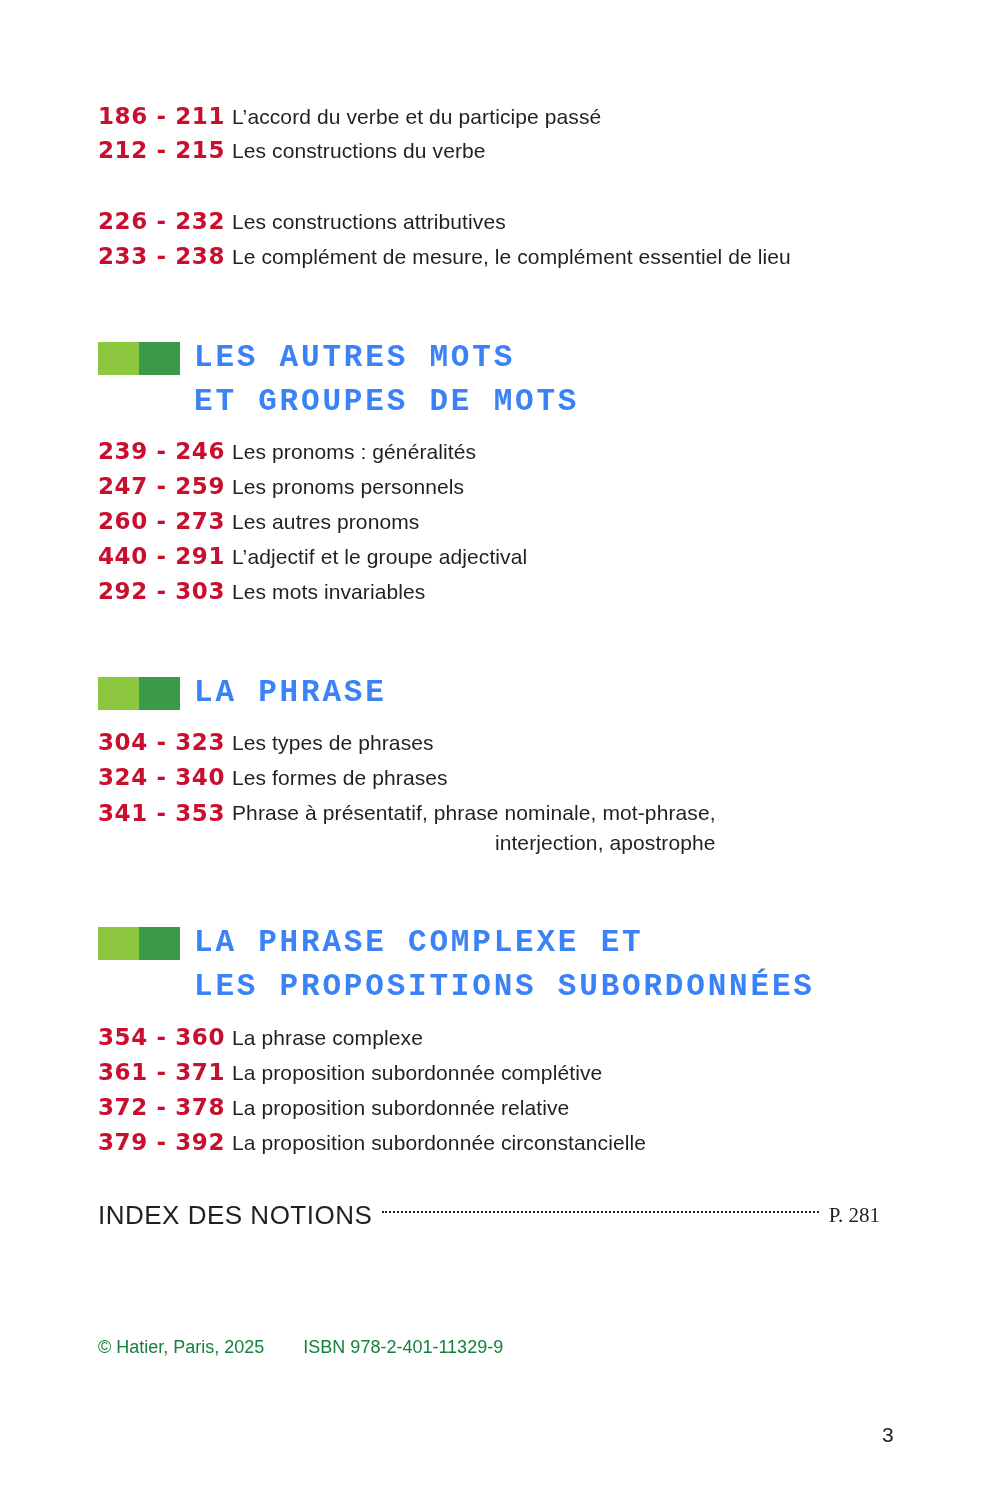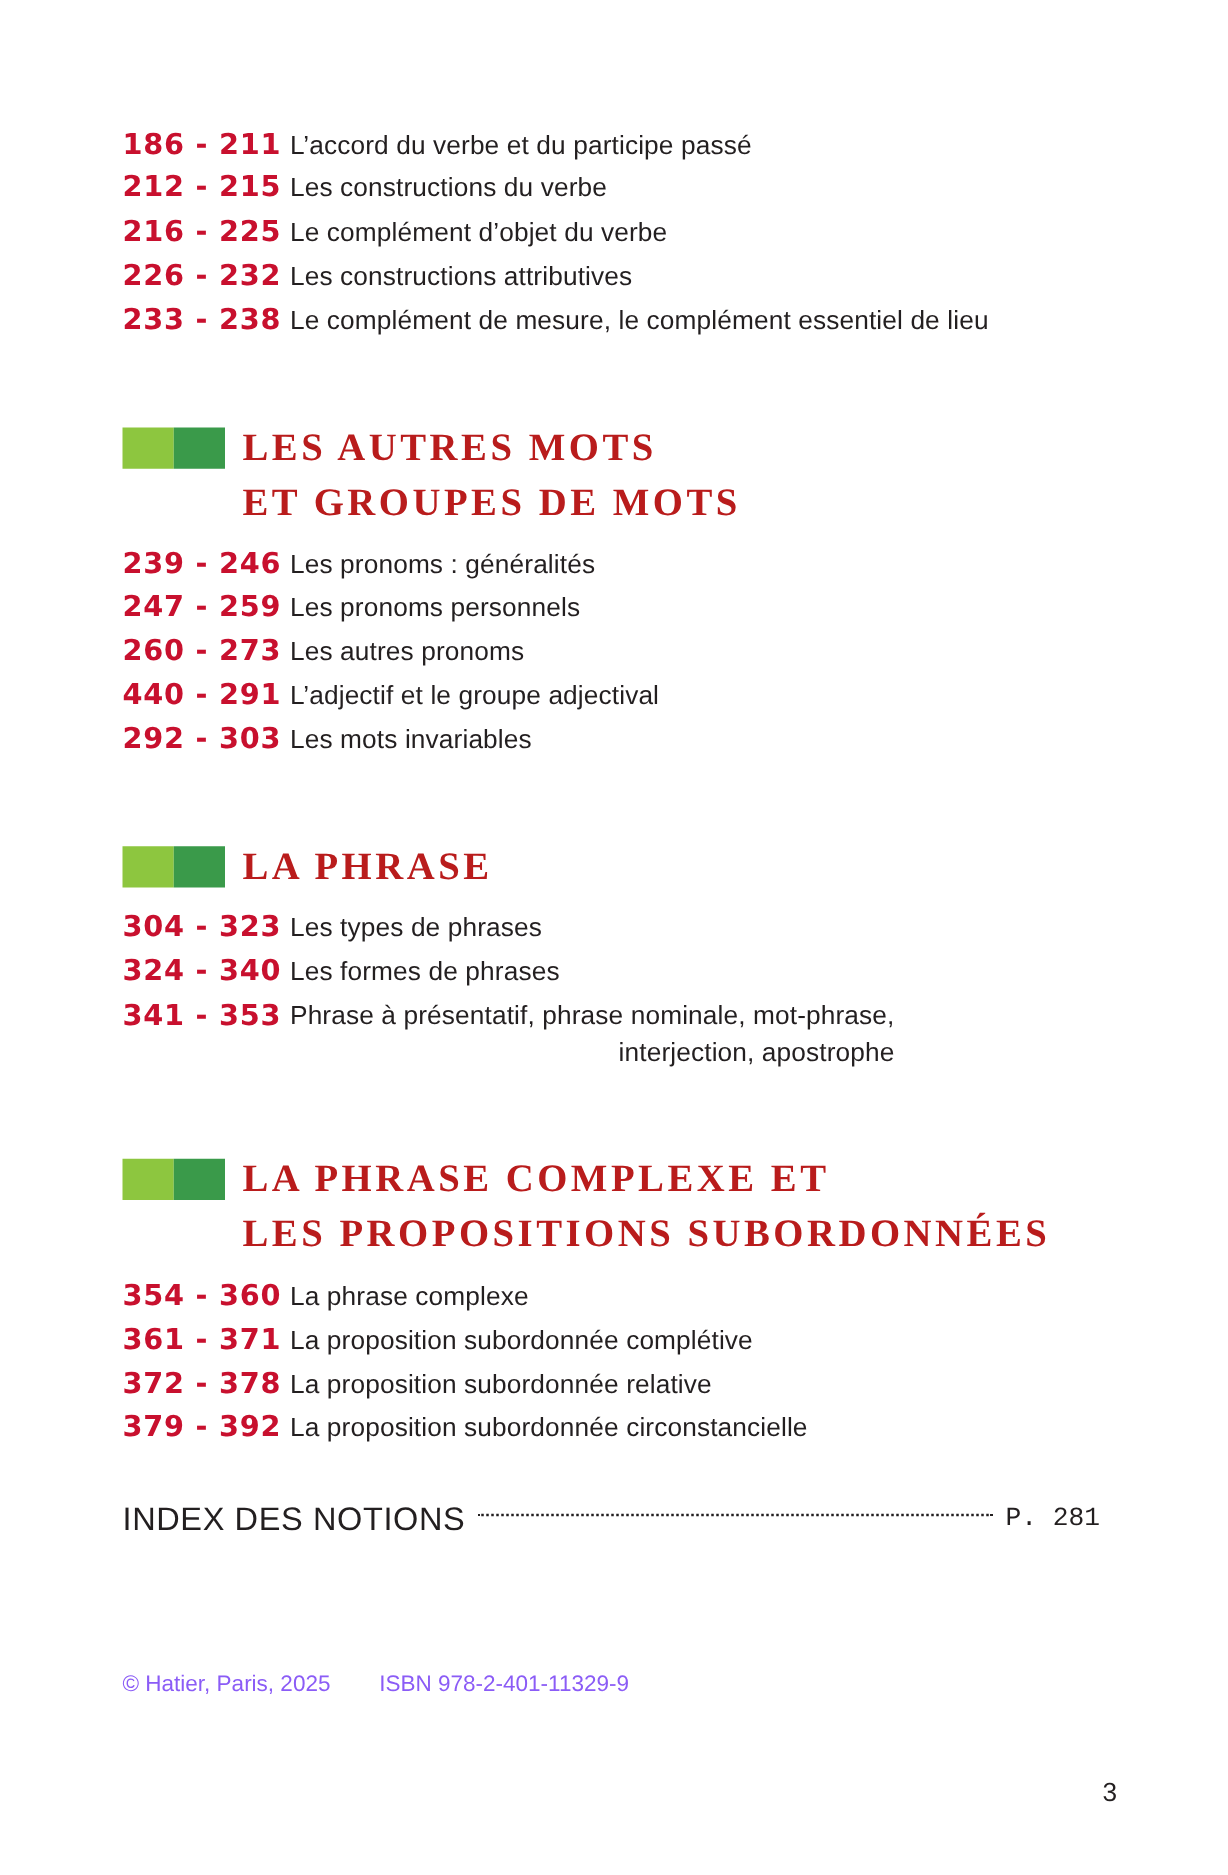--- a/index.html
+++ b/index.html
@@ -5,45 +5,41 @@
   html, body { margin: 0; padding: 0; background: #ffffff; }
   body { width: 982px; height: 1500px; position: relative; font-family: "DejaVu Sans", sans-serif; color: #231f20; overflow: hidden; }
   .page { position: absolute; left: 0; top: 0; width: 866px; height: 1500px; }
   .entry { position: absolute; left: 98px; display: flex; align-items: baseline; }
   .range { width: 134px; color: #c8102e; font-weight: bold; font-size: 23px; letter-spacing: 0.6px; white-space: nowrap; font-family: "DejaVu Sans", sans-serif; }
   .label { font-size: 21px; color: #231f20; line-height: 30px; font-family: "Liberation Sans", sans-serif; letter-spacing: 0.1px; text-align: right; }
   .section-head { position: absolute; left: 98px; display: flex; align-items: flex-start; }
   .marker { display: flex; width: 82px; height: 33px; margin-top: 2px; }
   .marker .light { width: 41px; background: #8dc63f; }
   .marker .dark { width: 41px; background: #3a9a4a; }
-  .section-title { margin-left: 14px; color: #b91c1c; font-weight: bold; font-size: 31px; line-height: 44px; letter-spacing: 2.8px; font-family: Liberation Serif, serif; margin-top: -4px; }
+  .section-title { margin-left: 14px; color: #3b82f6; font-weight: bold; font-size: 31px; line-height: 44px; letter-spacing: 2.8px; font-family: Liberation Mono, monospace; margin-top: -4px; }
   .index-row { position: absolute; left: 98px; top: 1200px; width: 782px; display: flex; align-items: center; }
   .index-title { font-size: 26px; color: #231f20; letter-spacing: 0.5px; font-family: "Liberation Sans", sans-serif; }
   .dots { flex: 1; border-bottom: 2px dotted #231f20; margin: 0 10px; height: 1px; transform: translateY(-4px); }
-  .index-page { font-size: 21px; font-family: Liberation Mono, monospace; }
-  .footer { position: absolute; left: 98px; top: 1337px; font-size: 18px; font-family: "Liberation Sans", sans-serif; color: #8b5cf6; }
+  .index-page { font-size: 21px; font-family: Liberation Serif, serif; }
+  .footer { position: absolute; left: 98px; top: 1337px; font-size: 18px; font-family: "Liberation Sans", sans-serif; color: #15803d; }
   .footer span { margin-right: 34px; }
   .page-num { position: absolute; left: 882px; top: 1423px; font-size: 21px; font-family: "Liberation Sans", sans-serif; }
 </style>
 </head>
 <body>
 
 <div class="page">
 
   <div class="entry" style="top:102px">
       <span class="range">186 - 211</span>
       <span class="label">L’accord du verbe et du participe passé</span>
     </div>
   <div class="entry" style="top:136px">
       <span class="range">212 - 215</span>
       <span class="label">Les constructions du verbe</span>
-    </div>
-  <div class="entry" style="top:172px">
-      <span class="range">216 - 225</span>
-      <span class="label">Le complément d’objet du verbe</span>
     </div>
   <div class="entry" style="top:207px">
       <span class="range">226 - 232</span>
       <span class="label">Les constructions attributives</span>
     </div>
   <div class="entry" style="top:242px">
       <span class="range">233 - 238</span>
       <span class="label">Le complément de mesure, le complément essentiel de lieu</span>
     </div>
 

